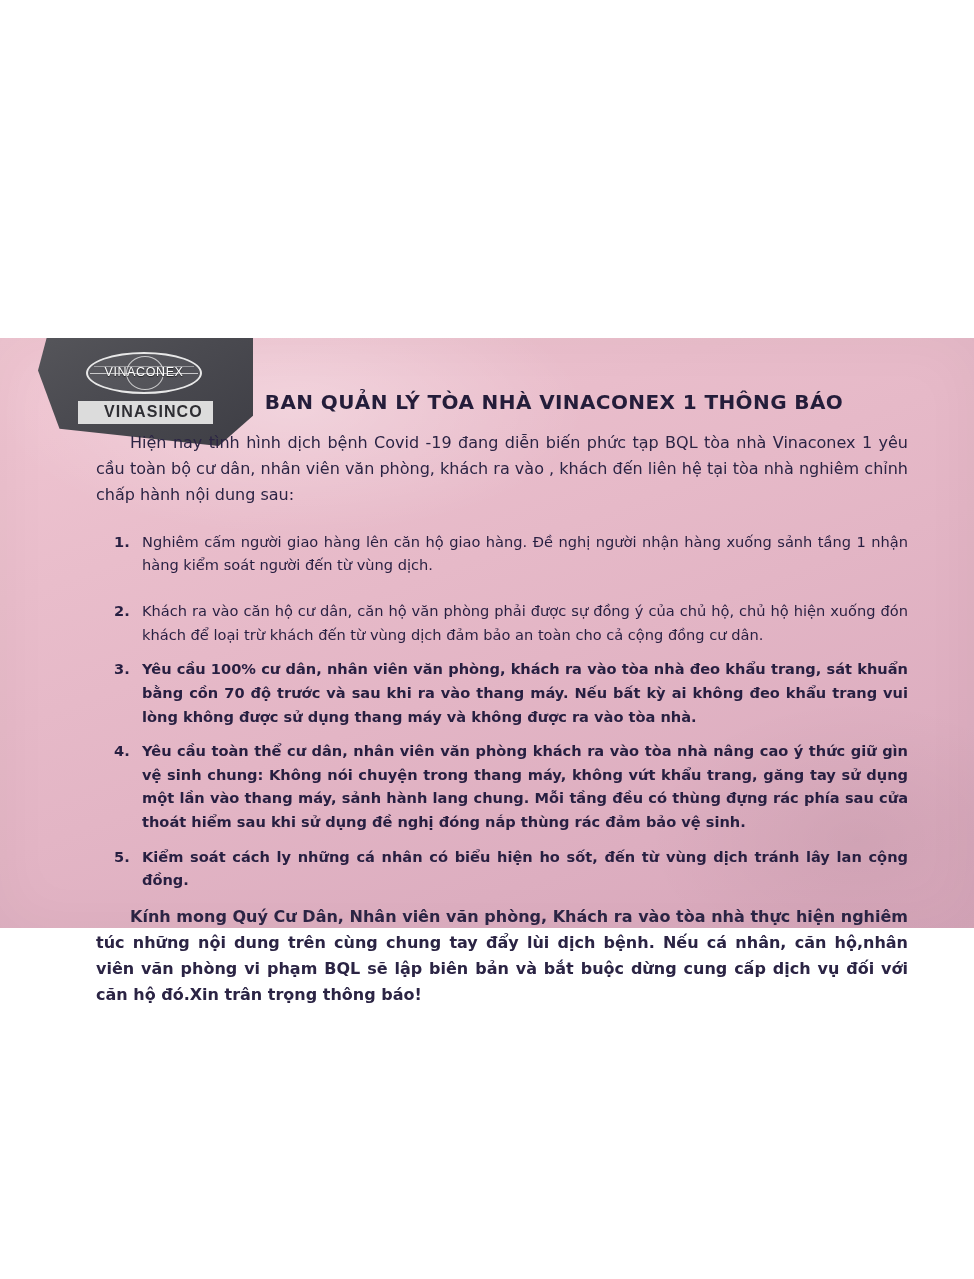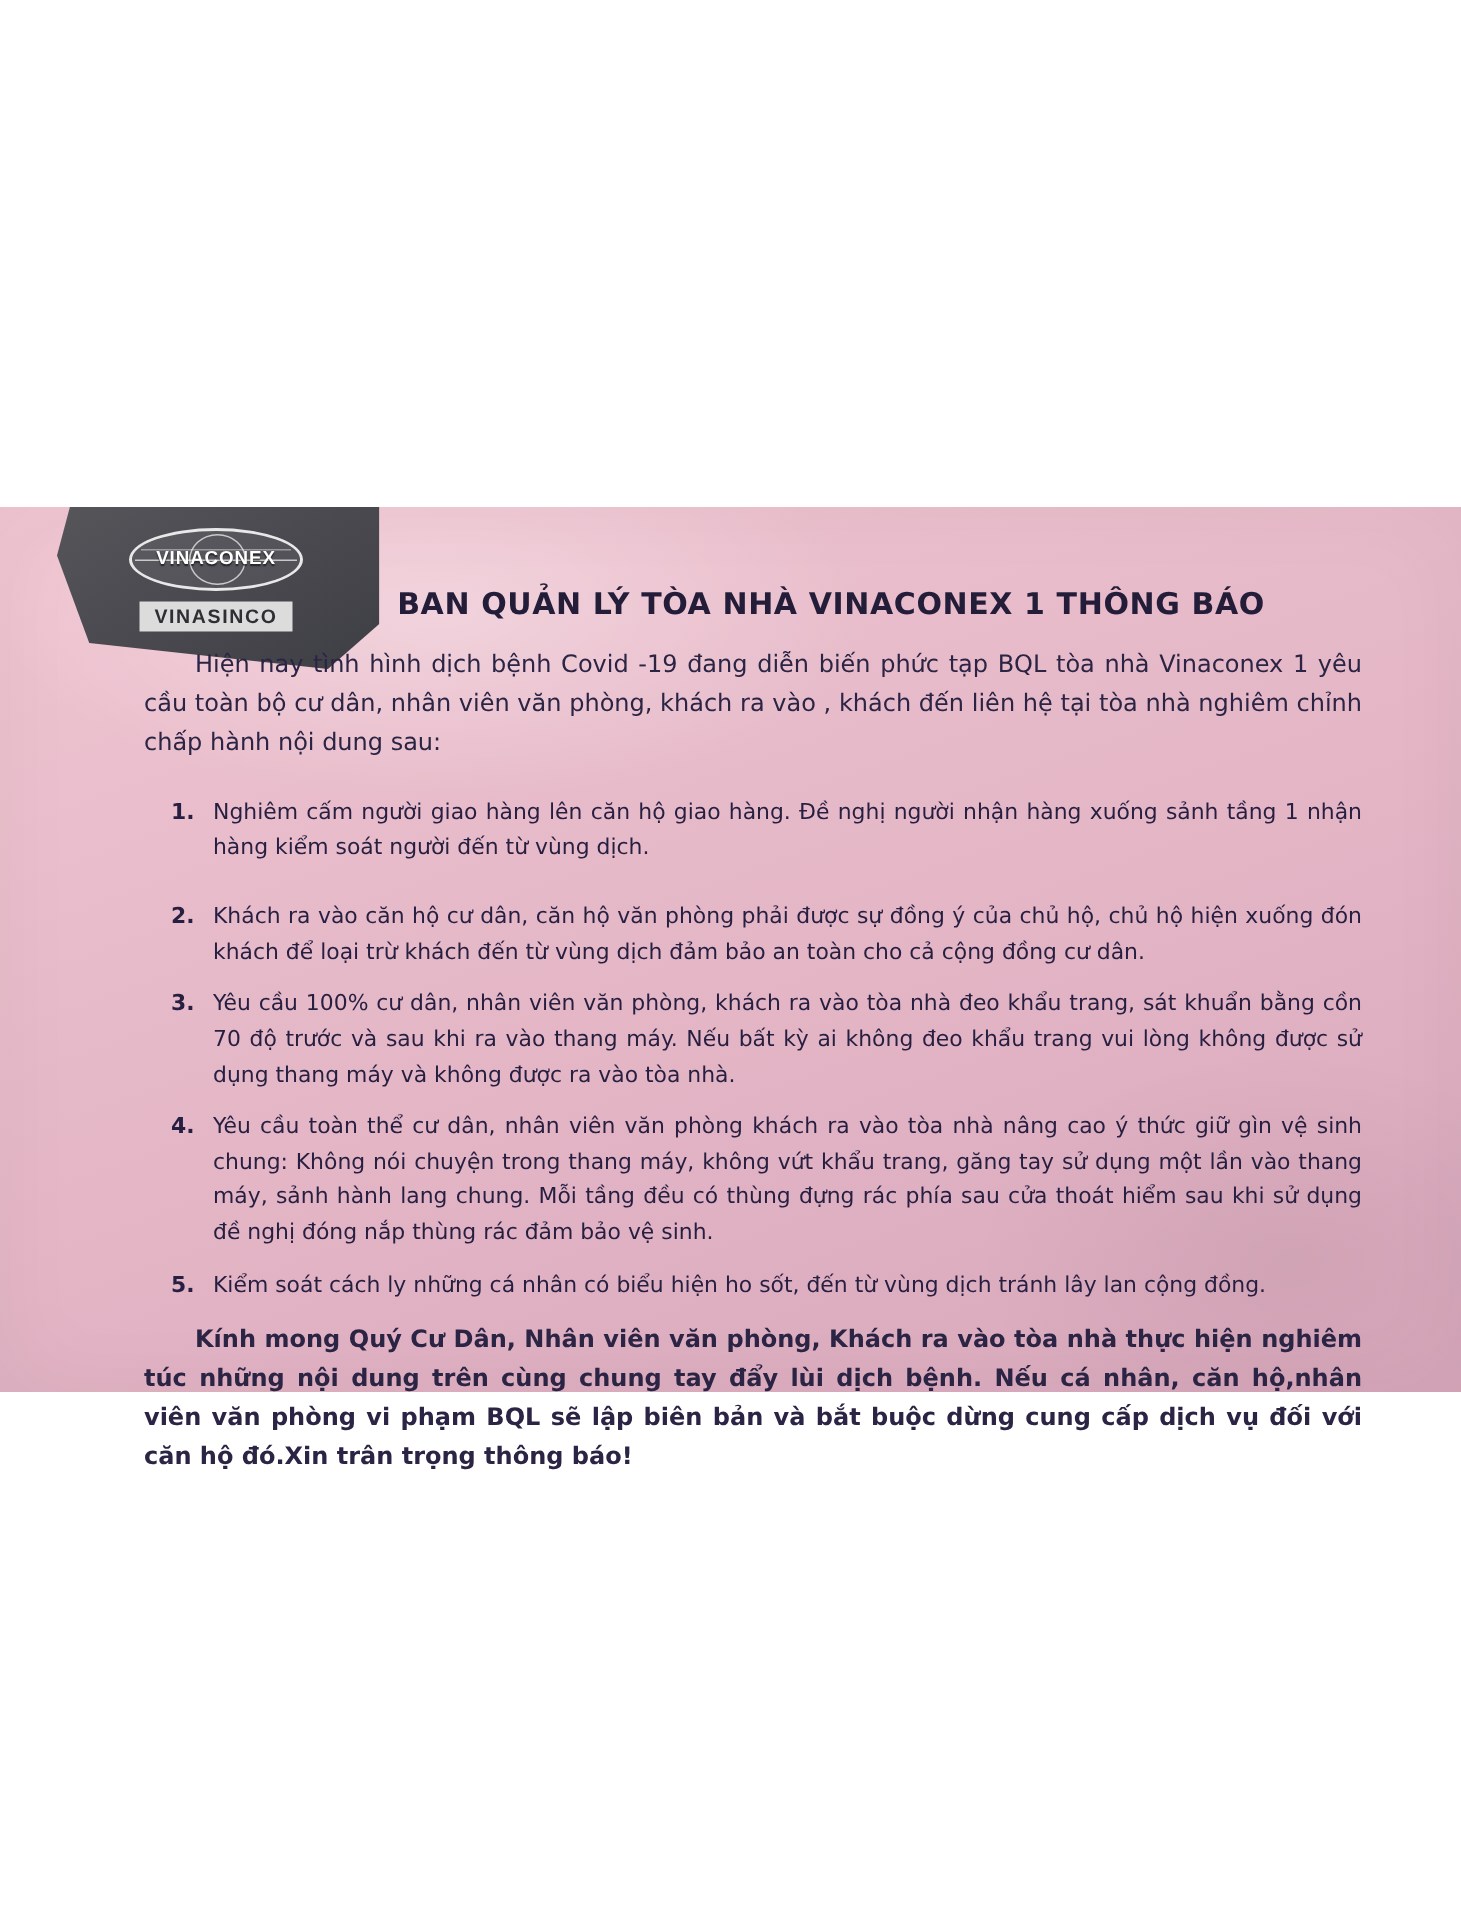--- a/index.html
+++ b/index.html
@@ -88,33 +88,33 @@
     left: 6px; right: 6px;
     top: 32%;
     height: 0;
     border-top: 1px solid rgba(240,240,240,0.45);
   }
   #logo-wordmark {
     position: absolute;
     left: 0; right: 0;
     top: 11px;
     font-size: 12.5px;
-    font-weight: bold;
+    font-weight: normal;
     letter-spacing: 0.6px;
     font-family: "Liberation Sans", sans-serif;
     color: #ffffff;
     text-shadow: 0 1px 1px rgba(0,0,0,0.6);
   }
   #logo-sub {
     margin-top: 7px;
     display: inline-block;
-    padding: 2px 10px 3px 10px;
+    padding: 2px 10px 3px 26px;
     background: #dcdcdc;
     color: #2e2e33;
-    font-size: 13px;
+    font-size: 16px;
     font-weight: bold;
     letter-spacing: 1.1px;
     font-family: "Liberation Sans", sans-serif;
   }
 
   
   #notice-body {
     position: absolute;
     left: 96px;
     top: 52px;
@@ -153,21 +153,21 @@
     padding: 0 0 0 40px;
     list-style: none;
     counter-reset: noticeitem;
   }
   #notice-list li {
     position: relative;
     font-size: 14.6px;
     line-height: 1.62;
     margin-bottom: 11px;
     text-align: justify;
-    font-weight: normal;
+    font-weight: bold;
     color: #271f41;
     padding-left: 6px;
   }
   #notice-list li::before {
     counter-increment: noticeitem;
     content: counter(noticeitem) ".";
     position: absolute;
     left: -22px;
     top: 0;
     font-weight: bold;

